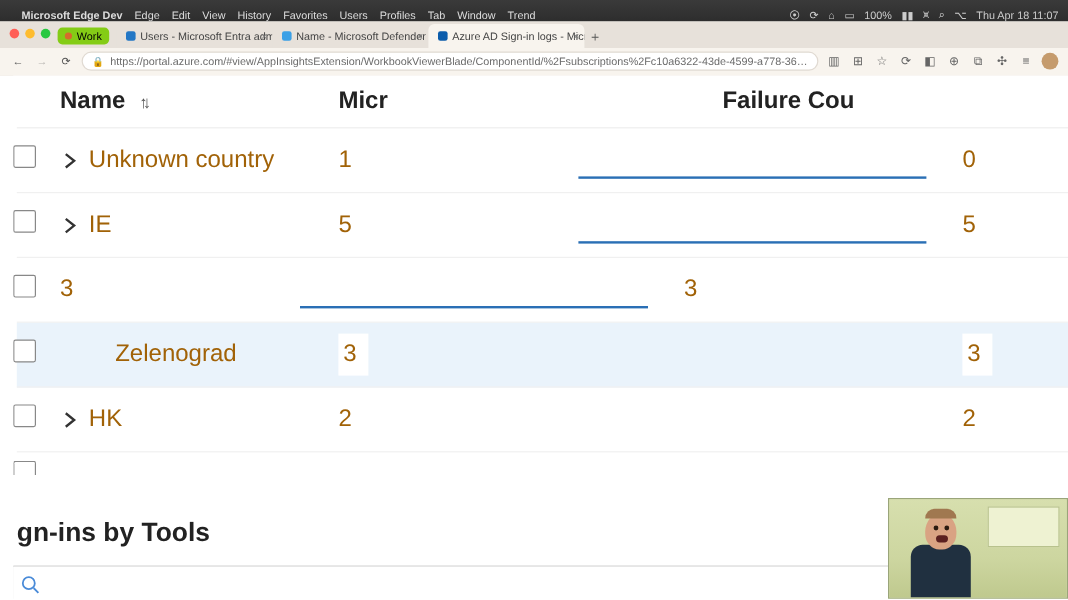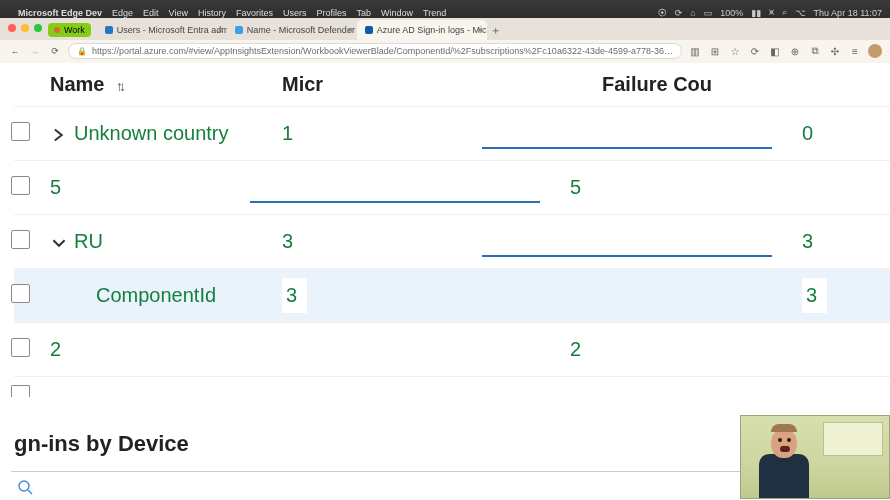--- a/index.html
+++ b/index.html
@@ -117,21 +117,21 @@
   .sorter{display:inline-flex;gap:0;margin-left:6px;font-size:14px;color:#555;letter-spacing:-4px;}
   .sorter::before{content:"↑";}
   .sorter::after{content:"↓";}
 
   .data-row{
     display:flex;
     align-items:center;
     height:54px;
     border-bottom:1px solid #f0f0f0;
     font-size:20px;
-    color:#15803d;
+    color:#a16207;
   }
   .data-row.selected{background:#eaf3fb;}
   .chk{
     width:19px;height:19px;border:1px solid #888;border-radius:2px;display:inline-block;margin-left:0px;
     position:relative; left:-3px;
   }
   .caret{display:inline-block;width:18px;text-align:center;margin-right:6px;color:#333;}
   .caret svg{width:14px;height:14px;vertical-align:middle;}
   .child .colB{padding-left:46px;}
   .colB.inner{display:flex;align-items:center;}
@@ -276,64 +276,70 @@
     </div>
     <div class="colC"><span>1</span></div>
     <div class="colD">
           <div class="trendline"></div>
         </div>
     <div class="colE"><span>0</span></div>
   </div>
 
   <div class="data-row">
     <div class="colA"><span class="chk"></span></div>
+    <div class="colB inner">
+      <span class="caret"><svg viewBox="0 0 10 10">
+              <path d="M2 1 L7 5 L2 9" fill="none" stroke="#333" stroke-width="1.4"></path>
+            </svg></span>
+      <span>IE</span>
+    </div>
     <div class="colC"><span>5</span></div>
     <div class="colD">
           <div class="trendline"></div>
         </div>
     <div class="colE"><span>5</span></div>
   </div>
 
   <div class="data-row">
     <div class="colA"><span class="chk"></span></div>
-    <div class="colB inner">
-      <span class="caret"><svg viewBox="0 0 10 10">
-              <path d="M1 3 L5 7 L9 3" fill="none" stroke="#333" stroke-width="1.4"></path>
-            </svg></span>
-      <span>RU</span>
-    </div>
     <div class="colC"><span>3</span></div>
     <div class="colD">
           <div class="trendline"></div>
         </div>
     <div class="colE"><span>3</span></div>
   </div>
 
   <div class="data-row child selected">
     <div class="colA"><span class="chk" style="background:#fff"></span></div>
     <div class="colB inner">
-      <span>ComponentId</span>
+      <span>Zelenograd</span>
     </div>
     <div class="colC"><span class="cell-value-box">3</span></div>
     <div class="colD"></div>
     <div class="colE"><span class="cell-value-box">3</span></div>
   </div>
 
   <div class="data-row">
     <div class="colA"><span class="chk"></span></div>
+    <div class="colB inner">
+      <span class="caret"><svg viewBox="0 0 10 10">
+              <path d="M2 1 L7 5 L2 9" fill="none" stroke="#333" stroke-width="1.4"></path>
+            </svg></span>
+      <span>HK</span>
+    </div>
     <div class="colC"><span>2</span></div>
     <div class="colD"></div>
     <div class="colE"><span>2</span></div>
   </div>
 
   <div class="stub-row">
     <div class="colA"><span class="chk" style="height:12px;border-bottom:none;border-radius:2px 2px 0 0"></span></div>
   </div>
 
-  <div class="section-title">gn-ins by Device</div>
+  <div class="section-title">gn-ins by Tools</div>
 
   <div class="searchbox">
     <span class="sicn">
       <svg viewBox="0 0 16 16" width="16" height="16">
             <circle cx="7" cy="7" r="5" fill="none" stroke="#4a8bd8" stroke-width="1.5"></circle>
             <line x1="11" y1="11" x2="15" y2="15" stroke="#4a8bd8" stroke-width="1.5"></line>
           </svg>
     </span>
   </div>
 

